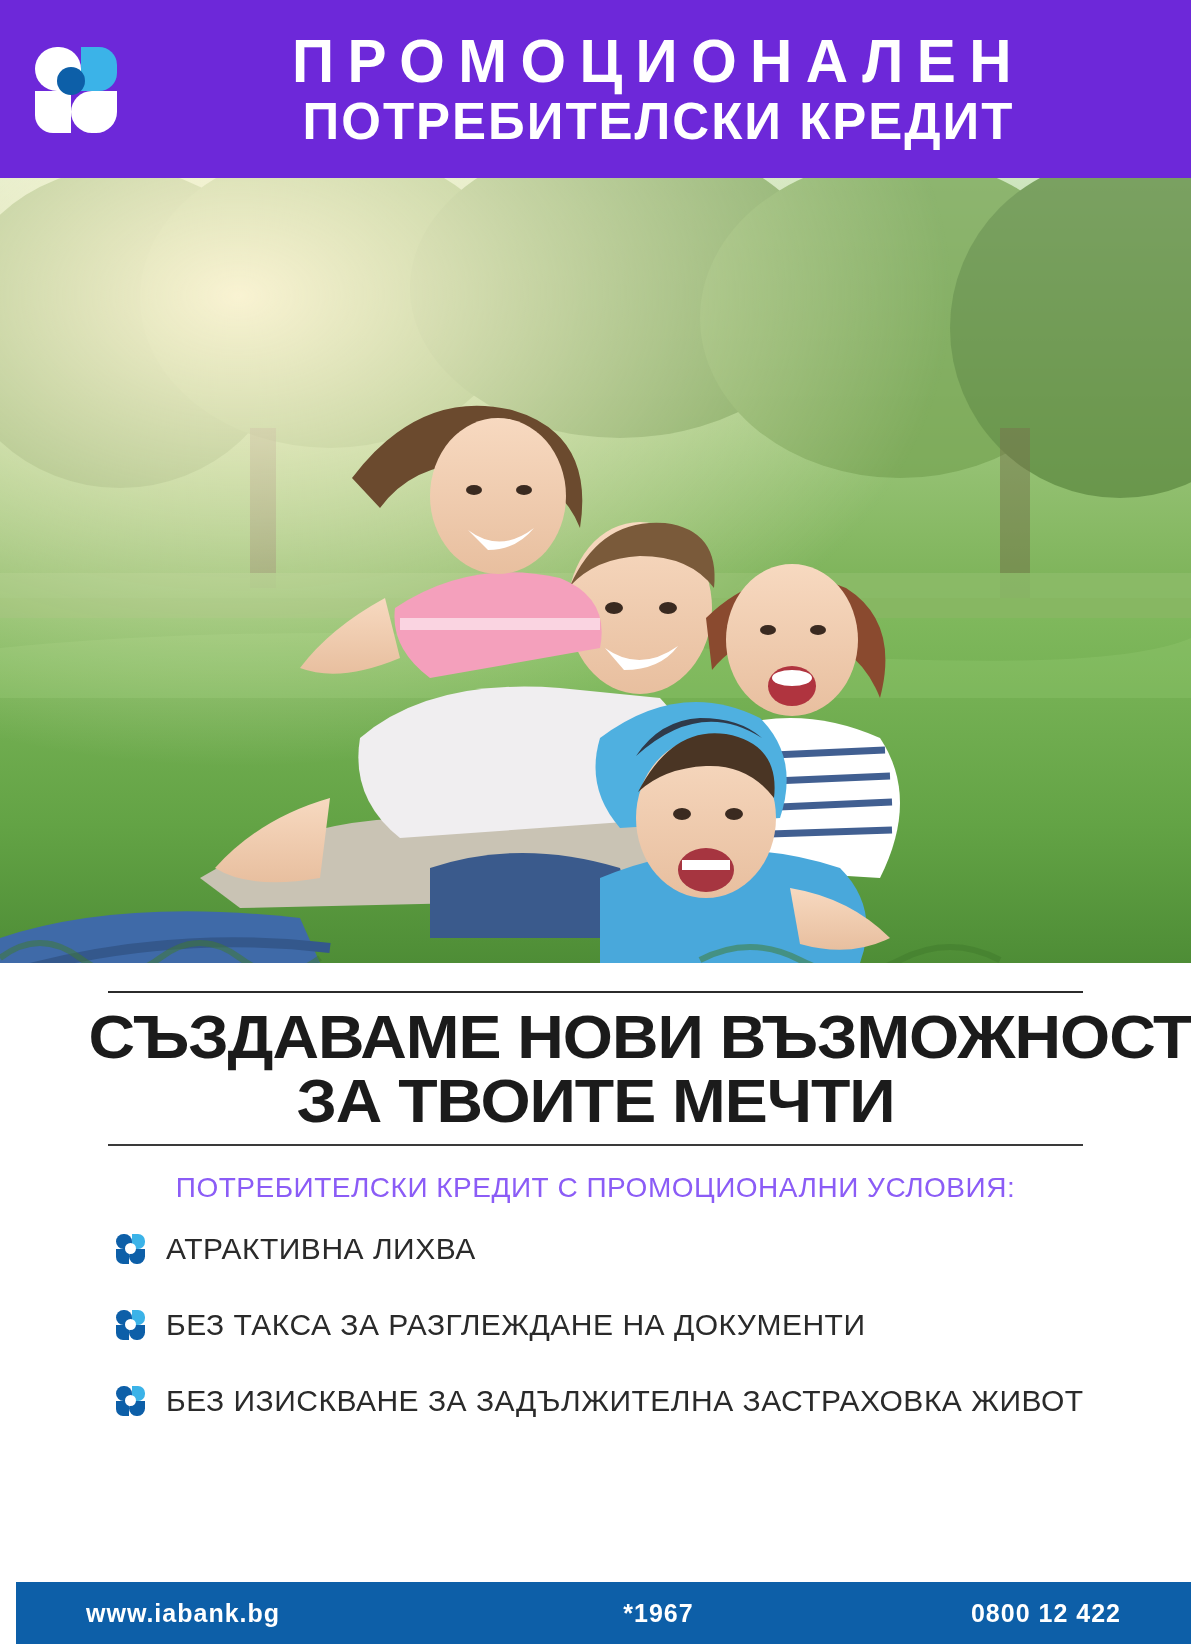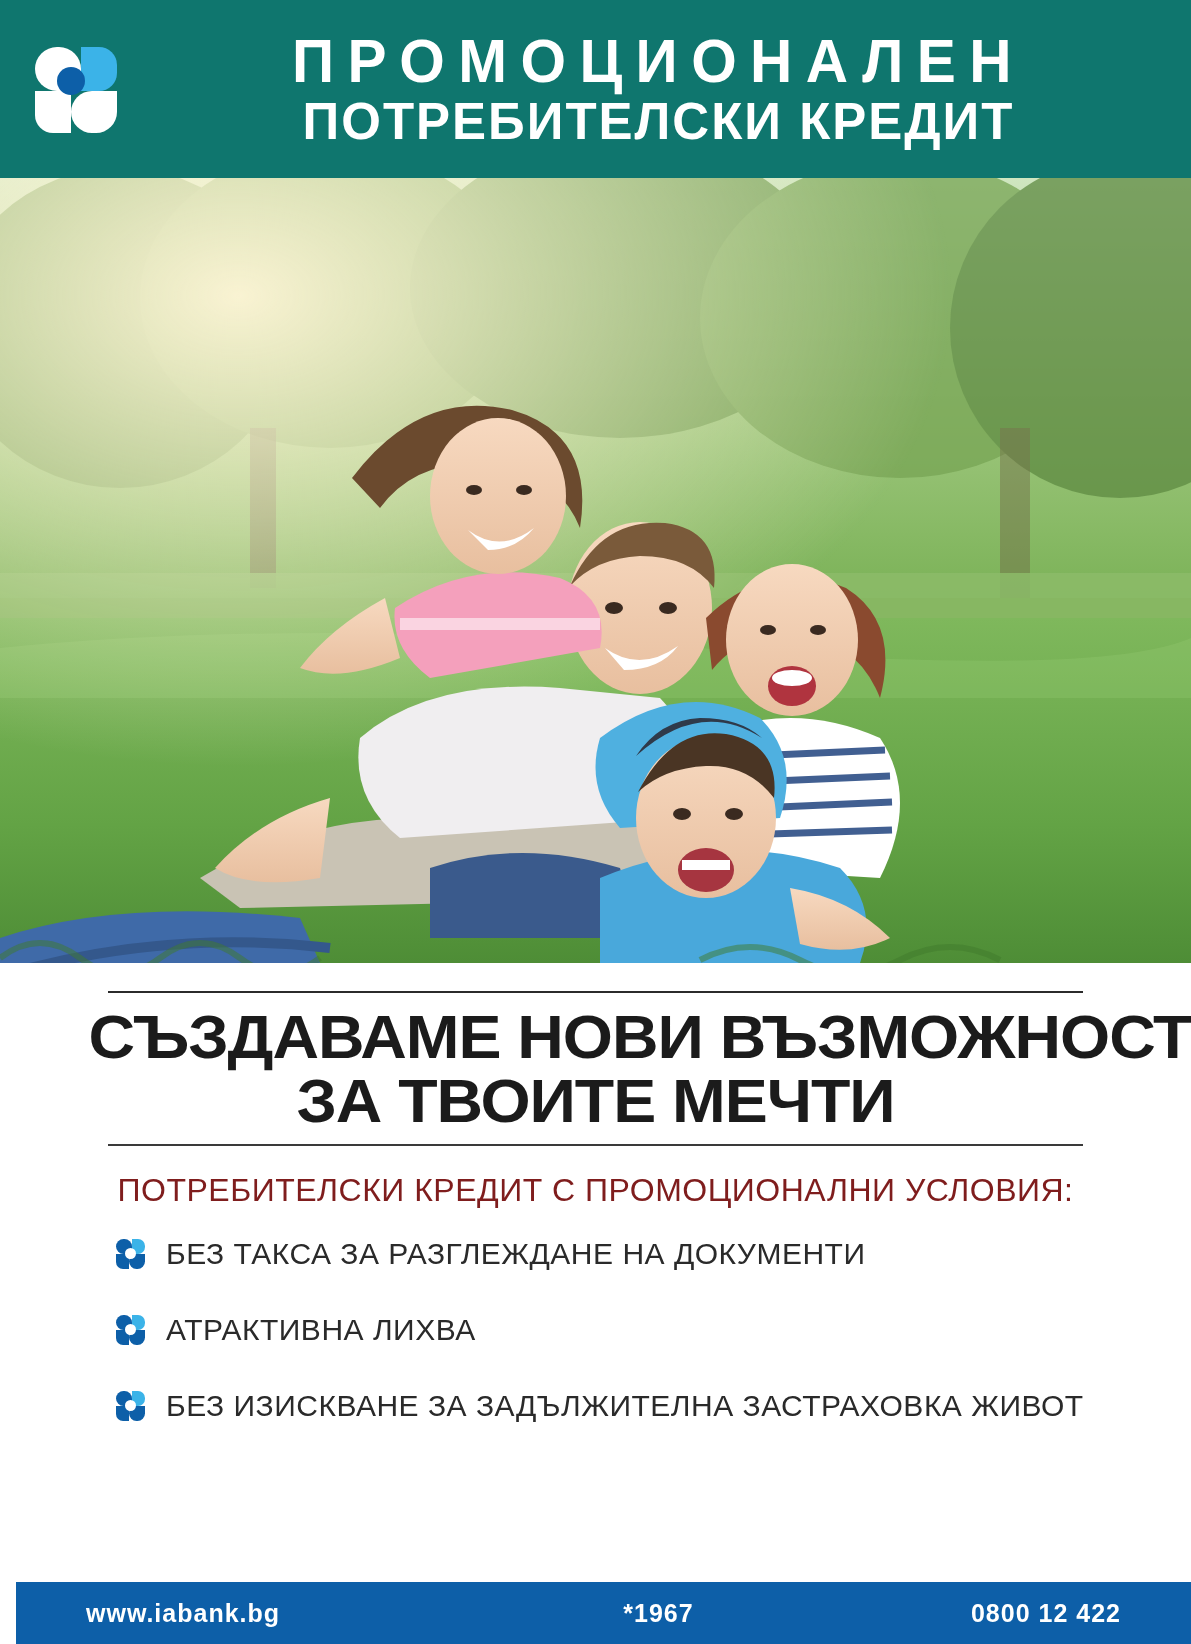--- a/index.html
+++ b/index.html
@@ -20,21 +20,21 @@
     width: 1191px;
     height: 1644px;
     position: relative;
     background: #ffffff;
     display: flex;
     flex-direction: column;
   }
 
   
   .header {
-    background: #0f766e;
+    background: #6d28d9;
     height: 178px;
     display: flex;
     align-items: center;
     padding: 0 0 0 0;
     position: relative;
     flex: none;
   }
   .logo-wrap {
     width: 150px;
     min-width: 150px;
@@ -140,22 +140,22 @@
     letter-spacing: -1px;
     padding: 12px 0 10px 0;
     transform: scaleX(1.04);
     transform-origin: center;
     white-space: nowrap;
   }
   .headline .line2 { display: block; }
 
   .subhead {
     text-align: center;
-    color: #7f1d1d;
-    font-size: 32px;
+    color: #8b5cf6;
+    font-size: 28px;
     letter-spacing: 0.5px;
     padding: 26px 0 10px 0;
     white-space: nowrap;
   }
 
   .bullets {
     margin-top: 18px;
   }
   .bullet {
     display: flex;
@@ -375,32 +375,32 @@
     <div class="bullets">
 
       <div class="bullet">
         <span class="bullet-icon">
           <span class="s tl2"></span>
             <span class="s tr2"></span>
             <span class="s bl2"></span>
             <span class="s br2"></span>
             <span class="s d2"></span>
         </span>
-        <span class="bullet-text">БЕЗ ТАКСА ЗА РАЗГЛЕЖДАНЕ НА ДОКУМЕНТИ</span>
+        <span class="bullet-text">АТРАКТИВНА ЛИХВА</span>
       </div>
 
       <div class="bullet">
         <span class="bullet-icon">
           <span class="s tl2"></span>
             <span class="s tr2"></span>
             <span class="s bl2"></span>
             <span class="s br2"></span>
             <span class="s d2"></span>
         </span>
-        <span class="bullet-text">АТРАКТИВНА ЛИХВА</span>
+        <span class="bullet-text">БЕЗ ТАКСА ЗА РАЗГЛЕЖДАНЕ НА ДОКУМЕНТИ</span>
       </div>
 
       <div class="bullet">
         <span class="bullet-icon">
           <span class="s tl2"></span>
             <span class="s tr2"></span>
             <span class="s bl2"></span>
             <span class="s br2"></span>
             <span class="s d2"></span>
         </span>

